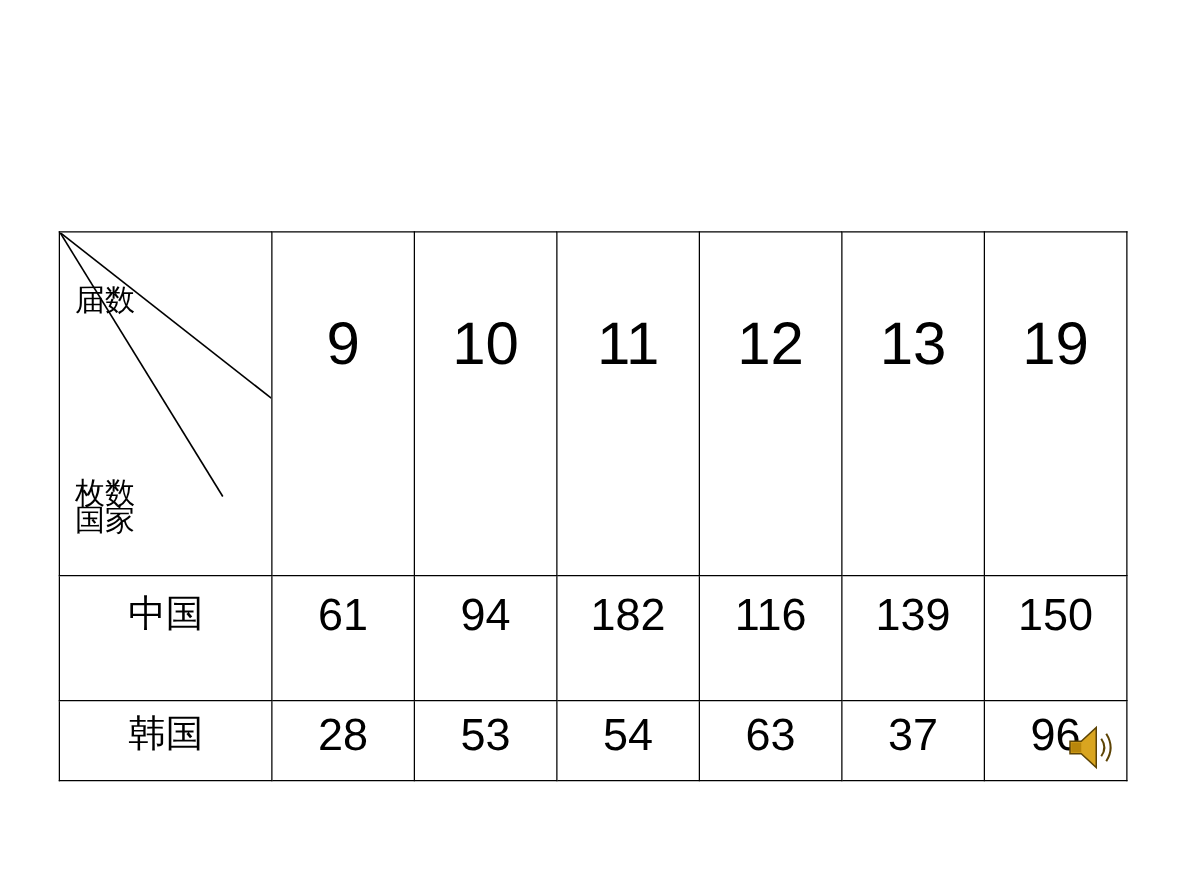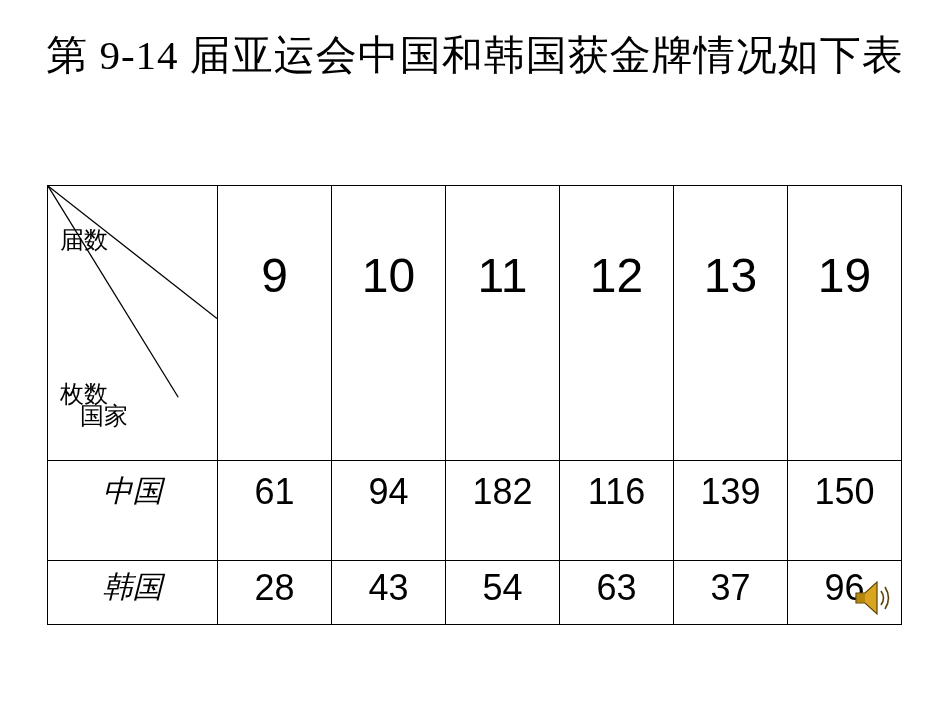--- a/index.html
+++ b/index.html
@@ -48,35 +48,34 @@
   td.corner-cell { position: relative; padding: 0; }
   .corner-svg { position: absolute; left: 0; top: 0; width: 100%; height: 100%; }
   .corner-label {
     position: absolute;
     left: 12px;
     font-size: 24px;
     font-family: "Liberation Serif", "DejaVu Serif", serif;
   }
   .corner-top    { top: 38px; }
   .corner-mid    { bottom: 50px; text-align: center; }
-  .corner-bottom { bottom: 28px; margin-left: 20px; }
+  .corner-bottom { bottom: 28px; }
 
   td.session-num {
     font-family: "Liberation Sans", "DejaVu Sans", sans-serif;
     font-size: 48px;
     padding-top: 62px;
     font-weight: normal;
   }
 
   td.row-label {
     text-align: right;
     padding-top: 10px;
     font-size: 30px;
     font-family: "Liberation Serif", "DejaVu Serif", serif;
-    font-style: italic;
   }
   td.value-cell {
     font-family: "Liberation Sans", "DejaVu Sans", sans-serif;
     font-size: 36px;
     padding-top: 10px;
   }
   tr.row-korea td.value-cell,
   tr.row-korea td.row-label { padding-top: 6px; }
 
   .speaker {
@@ -85,21 +84,20 @@
     top: 576px;
     width: 44px;
     height: 44px;
   }
 </style>
 </head>
 <body>
 
 <div class="slide">
 
-  <h1 class="title">第 9-14 届亚运会中国和韩国获金牌情况如下表</h1>
 
   <table class="medals">
     <colgroup>
       <col class="c-label">
       <col class="c-num">
         <col class="c-num">
         <col class="c-num">
       <col class="c-num">
         <col class="c-num">
         <col class="c-num">
@@ -129,21 +127,21 @@
         <td class="value-cell">94</td>
         <td class="value-cell">182</td>
         <td class="value-cell">116</td>
         <td class="value-cell">139</td>
         <td class="value-cell">150</td>
       </tr>
 
       <tr class="row-korea">
         <td class="row-label">韩国</td>
         <td class="value-cell">28</td>
-        <td class="value-cell">43</td>
+        <td class="value-cell">53</td>
         <td class="value-cell">54</td>
         <td class="value-cell">63</td>
         <td class="value-cell">37</td>
         <td class="value-cell">96</td>
       </tr>
     </tbody>
   </table>
 
   <div class="speaker" title="">
     <svg viewBox="0 0 44 44" width="44" height="44" aria-hidden="true">

